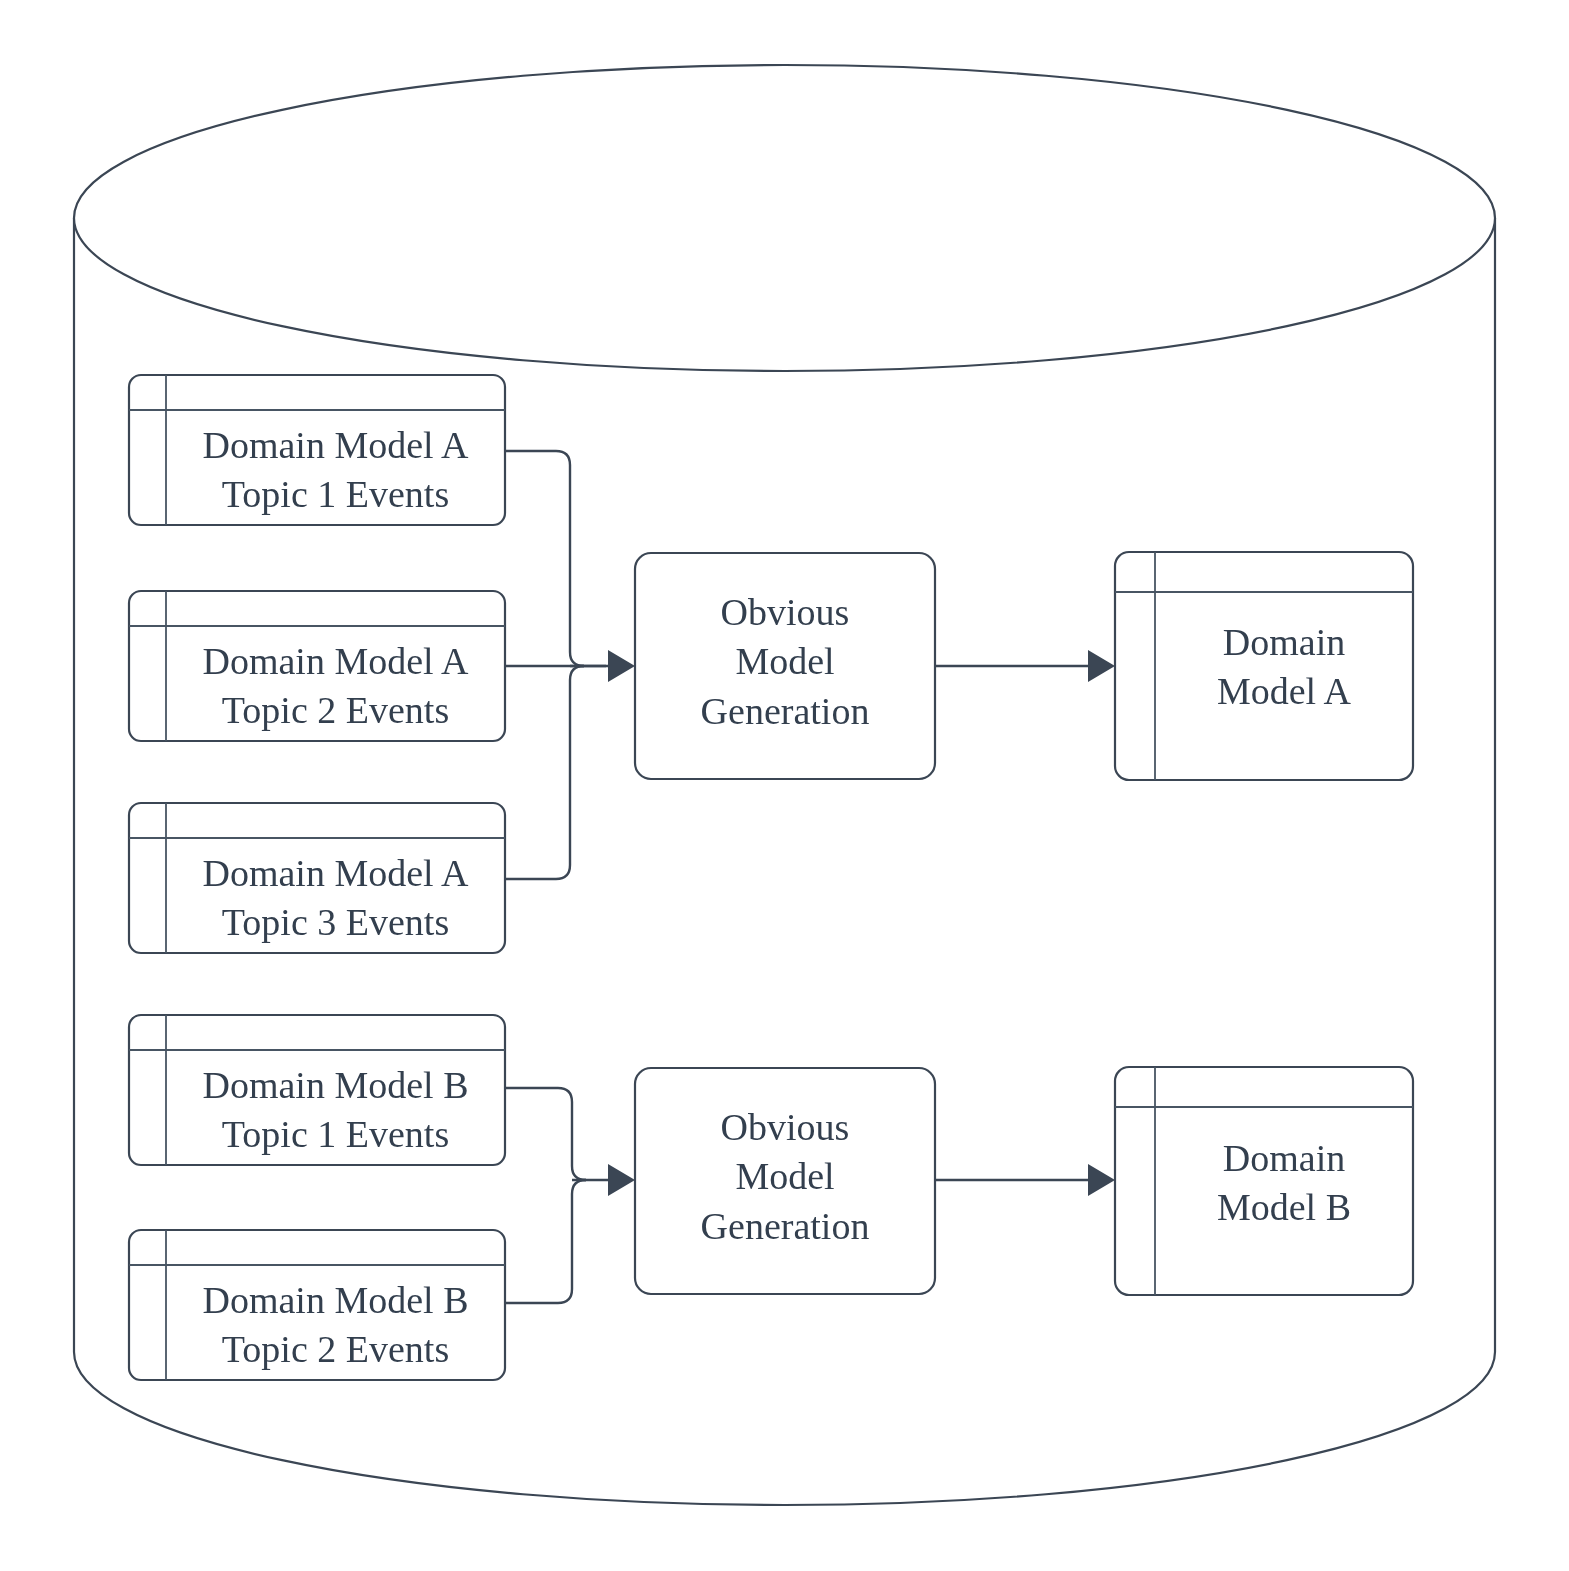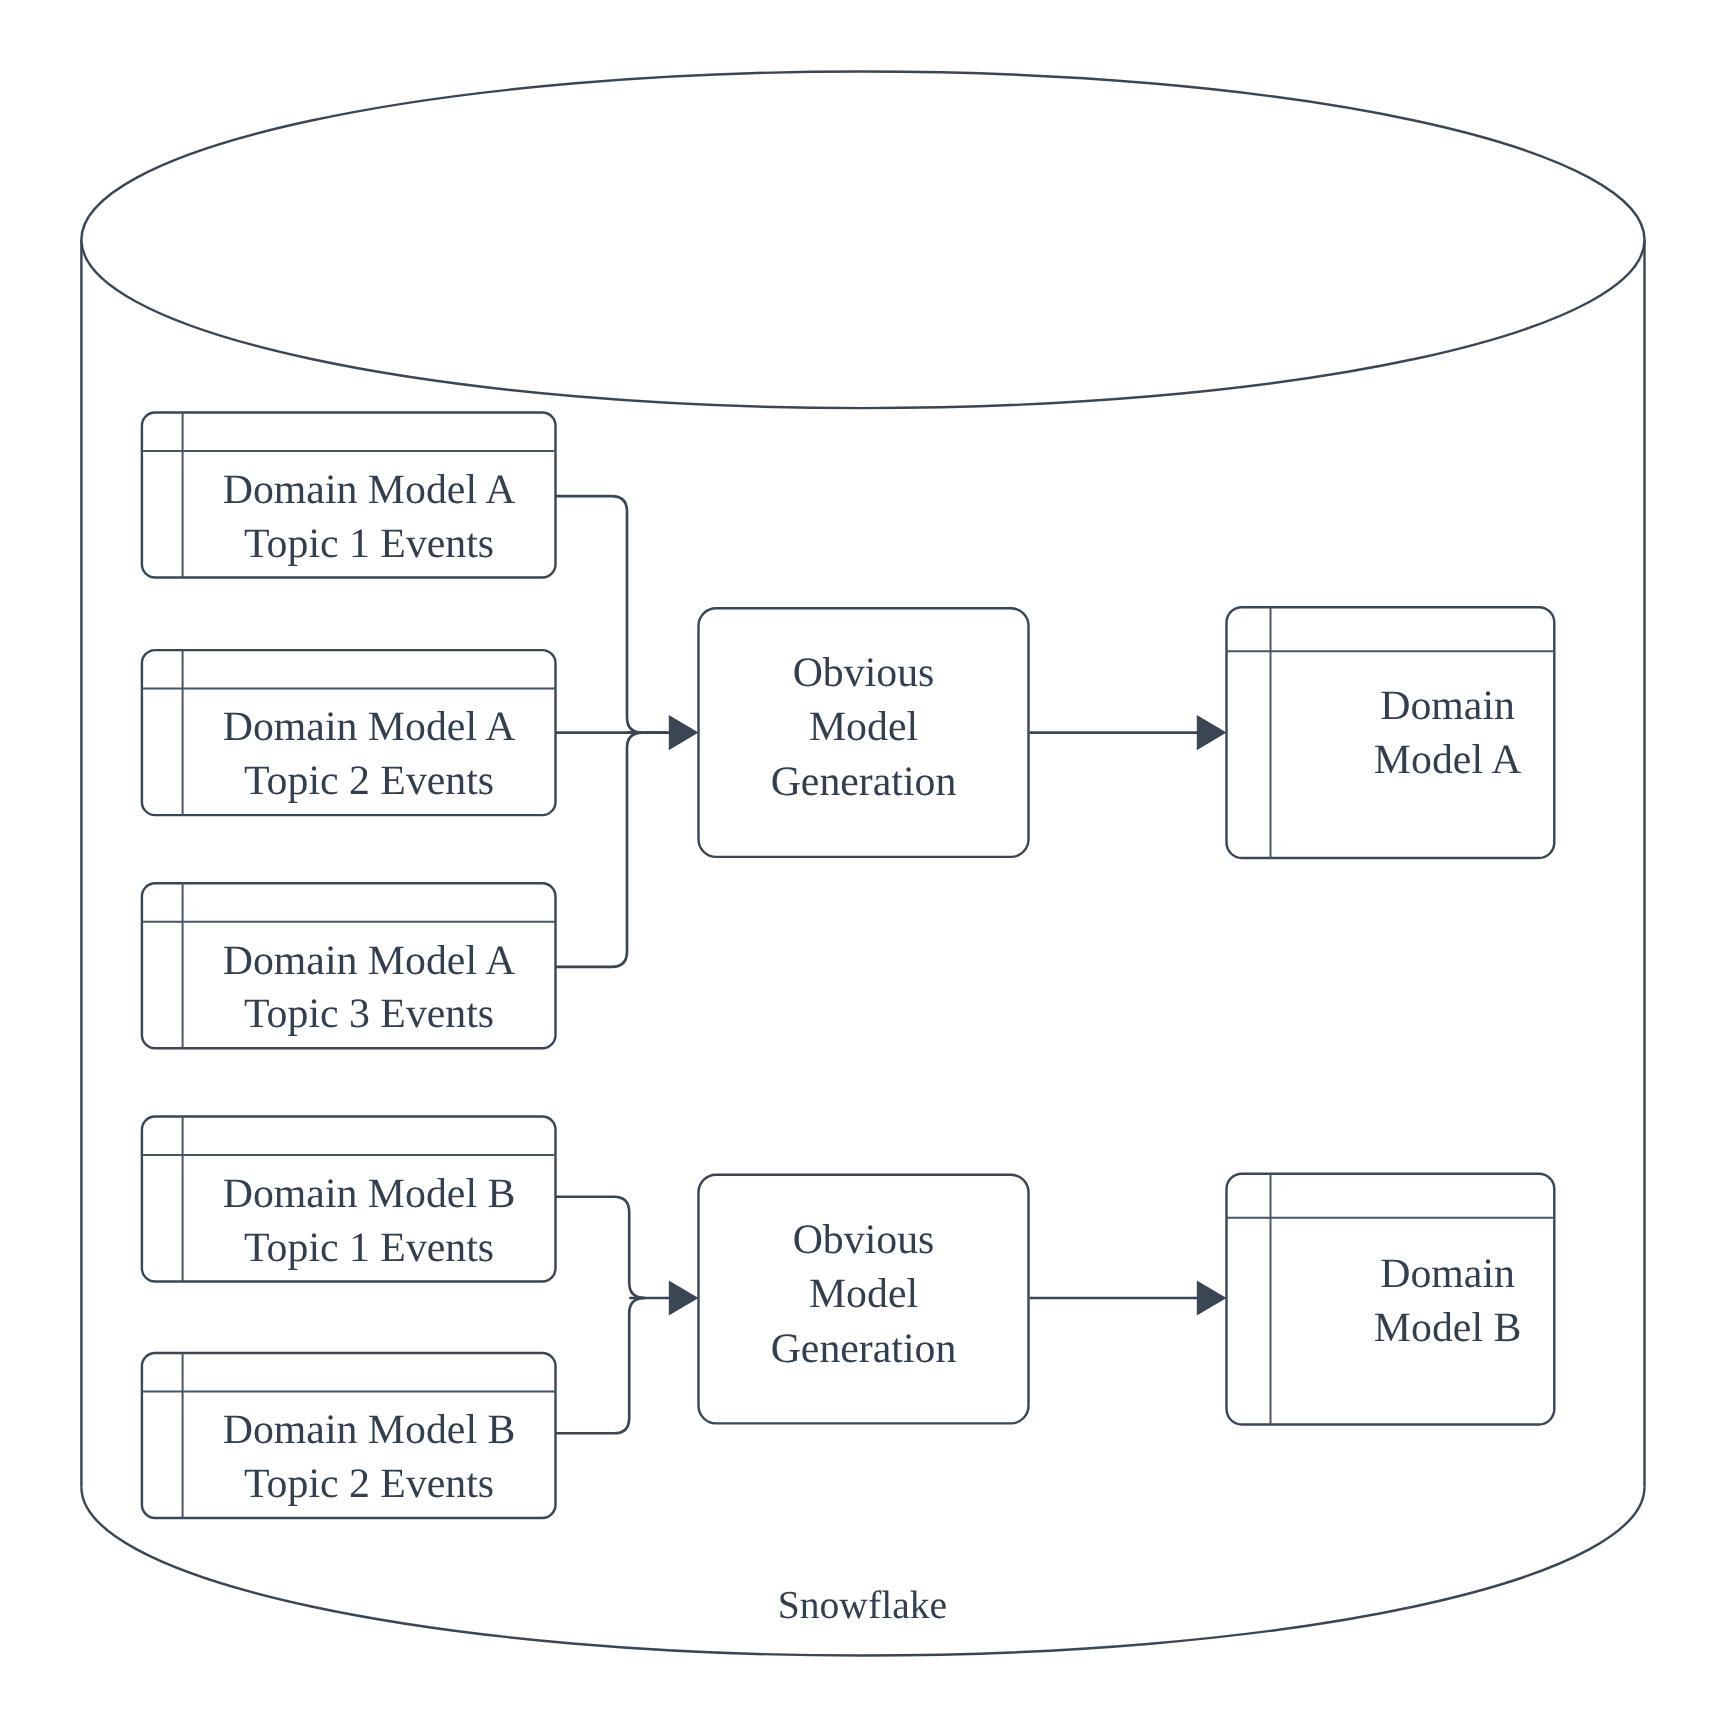--- a/index.html
+++ b/index.html
@@ -60,21 +60,20 @@
     pointer-events: none;
   }
   .lbl-table {
     font-size: 38px;
   }
   .lbl-proc {
     font-size: 38px;
   }
   .lbl-out {
     font-size: 38px;
-    padding-left: 32px;
   }
   .lbl-cyl {
     font-size: 36px;
   }
   .hit {
     position: absolute;
   }
 </style>
 </head>
 <body>
@@ -192,21 +191,20 @@
   <div class="lbl lbl-proc" style="left:635px; top:1103px; width:300px;">Obvious
 Model
 Generation</div>
 
   <div class="lbl lbl-out" style="left:1155px; top:618px; width:258px;">Domain
 Model A</div>
 
   <div class="lbl lbl-out" style="left:1155px; top:1134px; width:258px;">Domain
 Model B</div>
 
-  <div class="lbl lbl-cyl" style="left:634px; top:1436px; width:300px;">Snowflake</div>
 
   <div class="hit" style="left:129px; top:375px; width:376px; height:150px;"></div>
   <div class="hit" style="left:129px; top:591px; width:376px; height:150px;"></div>
   <div class="hit" style="left:129px; top:803px; width:376px; height:150px;"></div>
   <div class="hit" style="left:129px; top:1015px; width:376px; height:150px;"></div>
   <div class="hit" style="left:129px; top:1230px; width:376px; height:150px;"></div>
   <div class="hit" style="left:635px; top:553px; width:300px; height:226px;"></div>
   <div class="hit" style="left:635px; top:1068px; width:300px; height:226px;"></div>
   <div class="hit" style="left:1115px; top:552px; width:298px; height:228px;"></div>
   <div class="hit" style="left:1115px; top:1067px; width:298px; height:228px;"></div>

